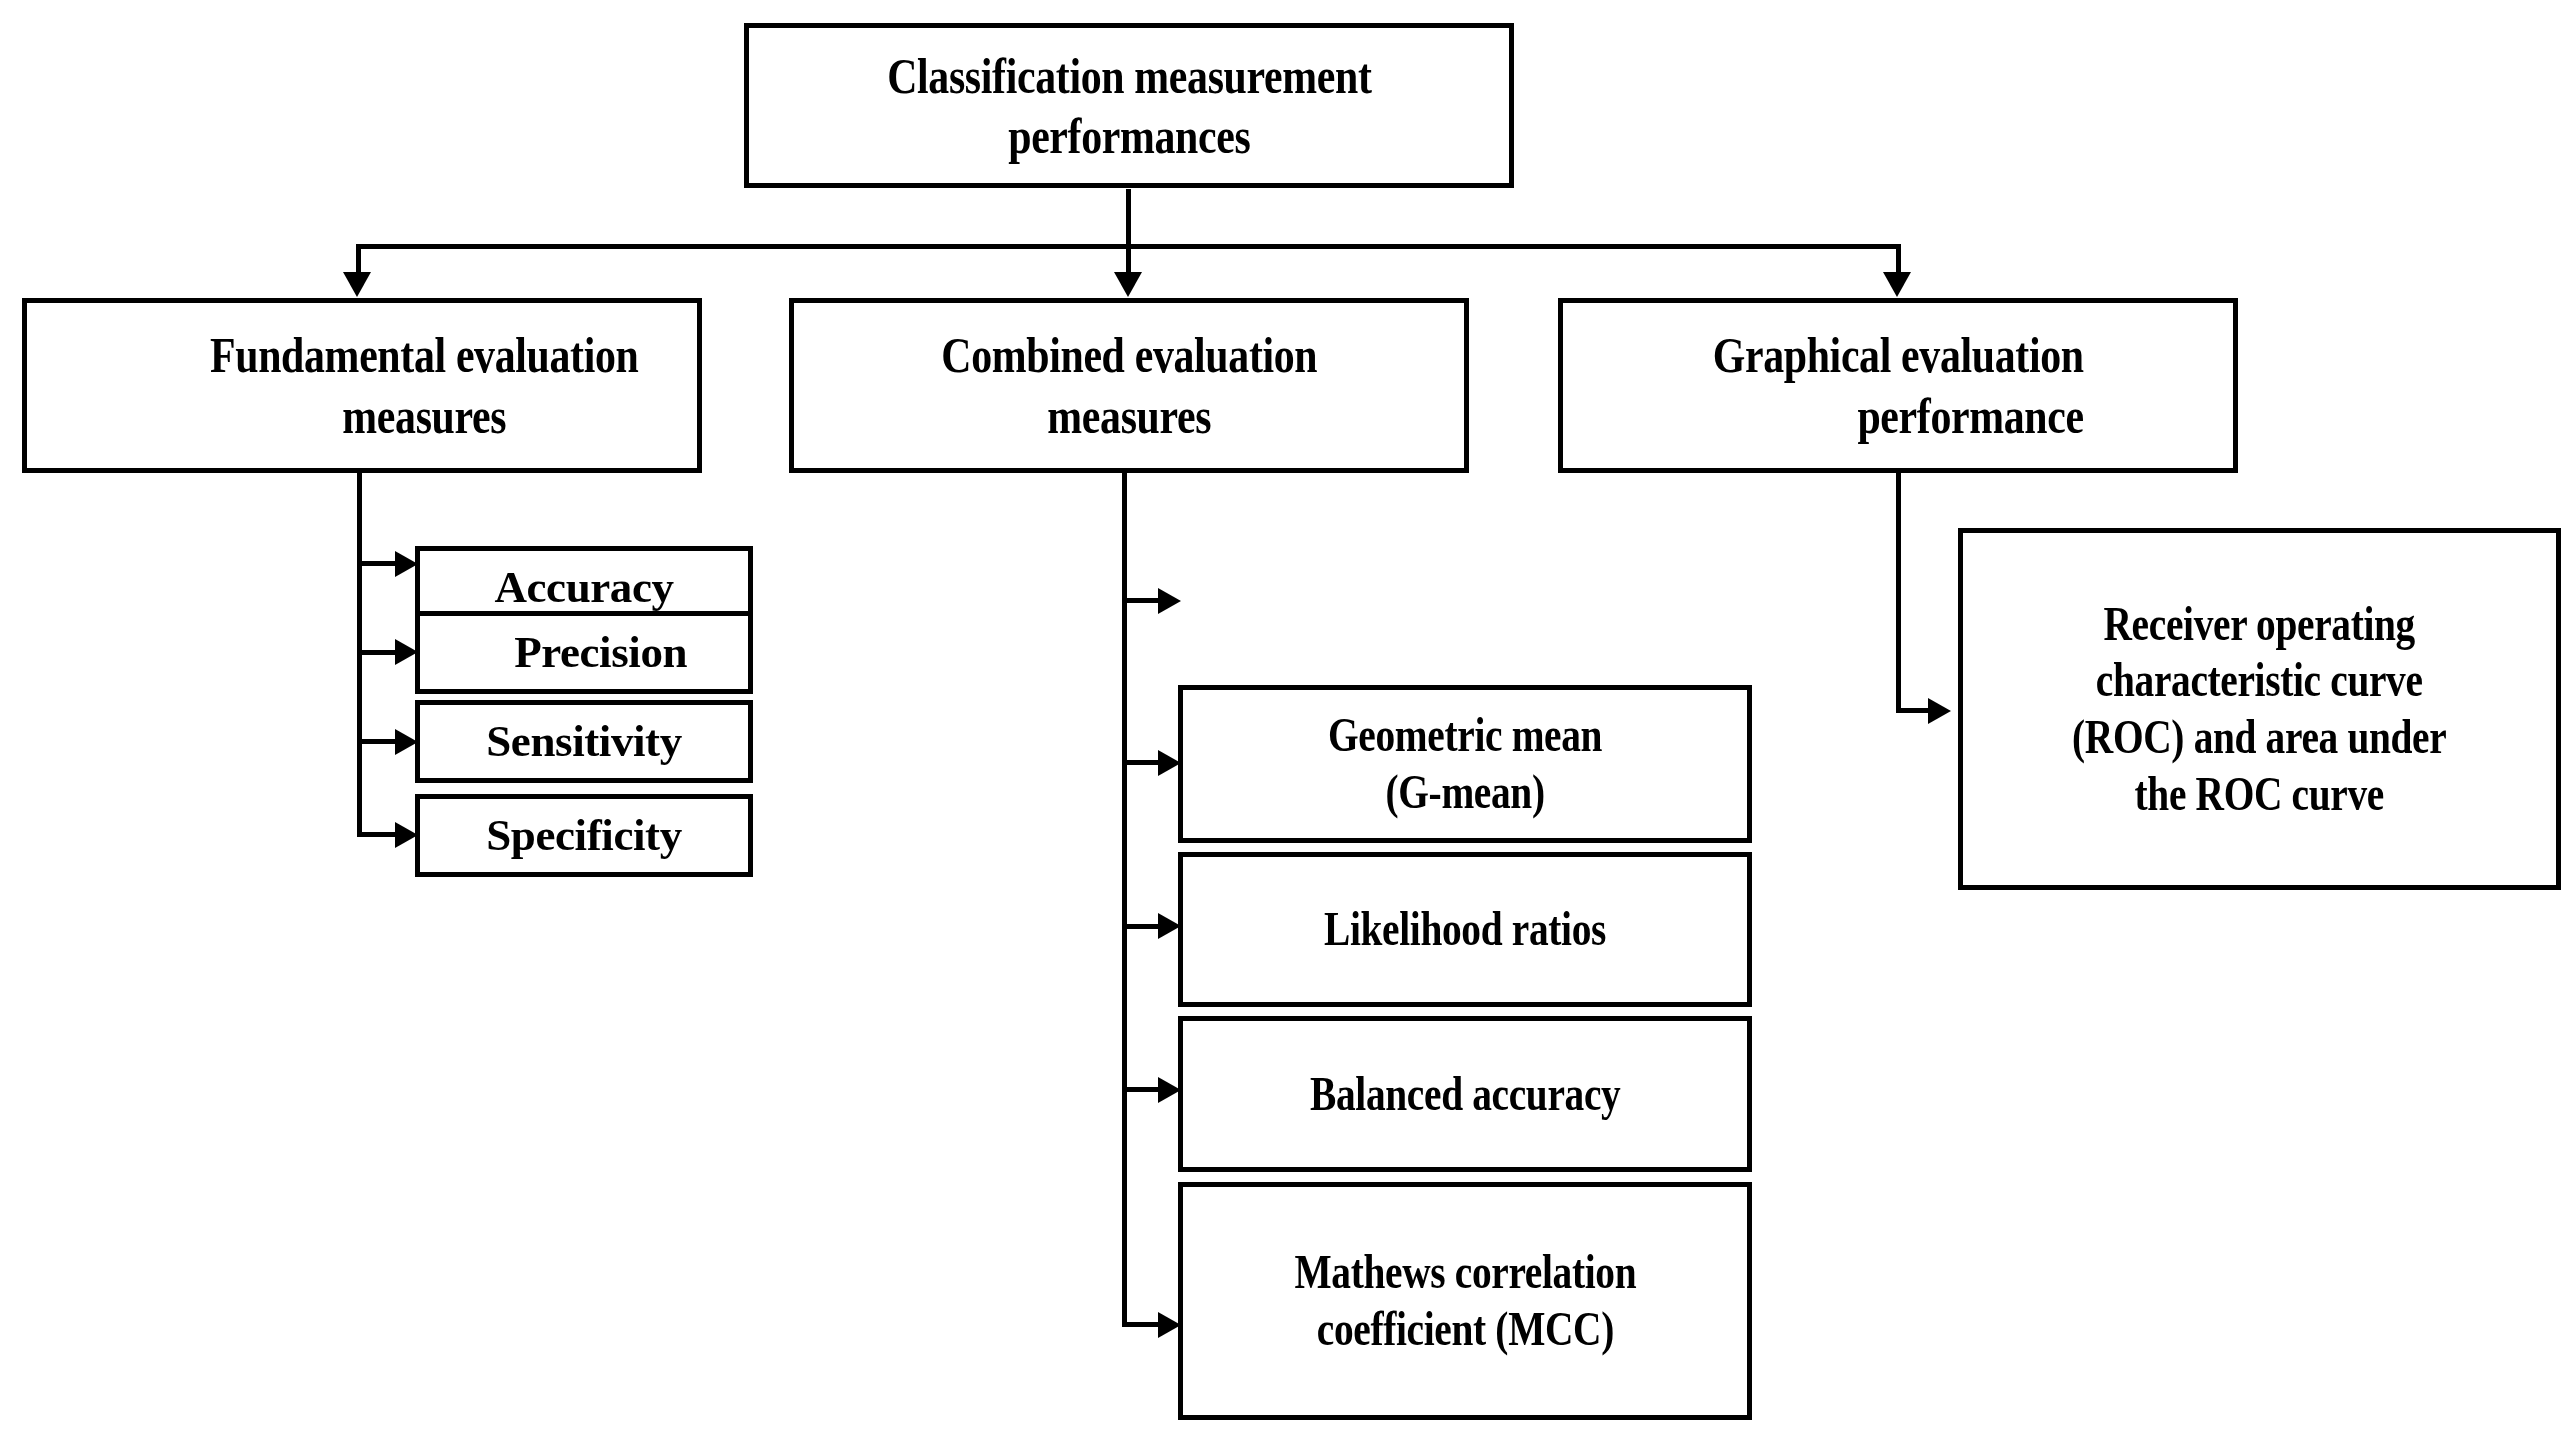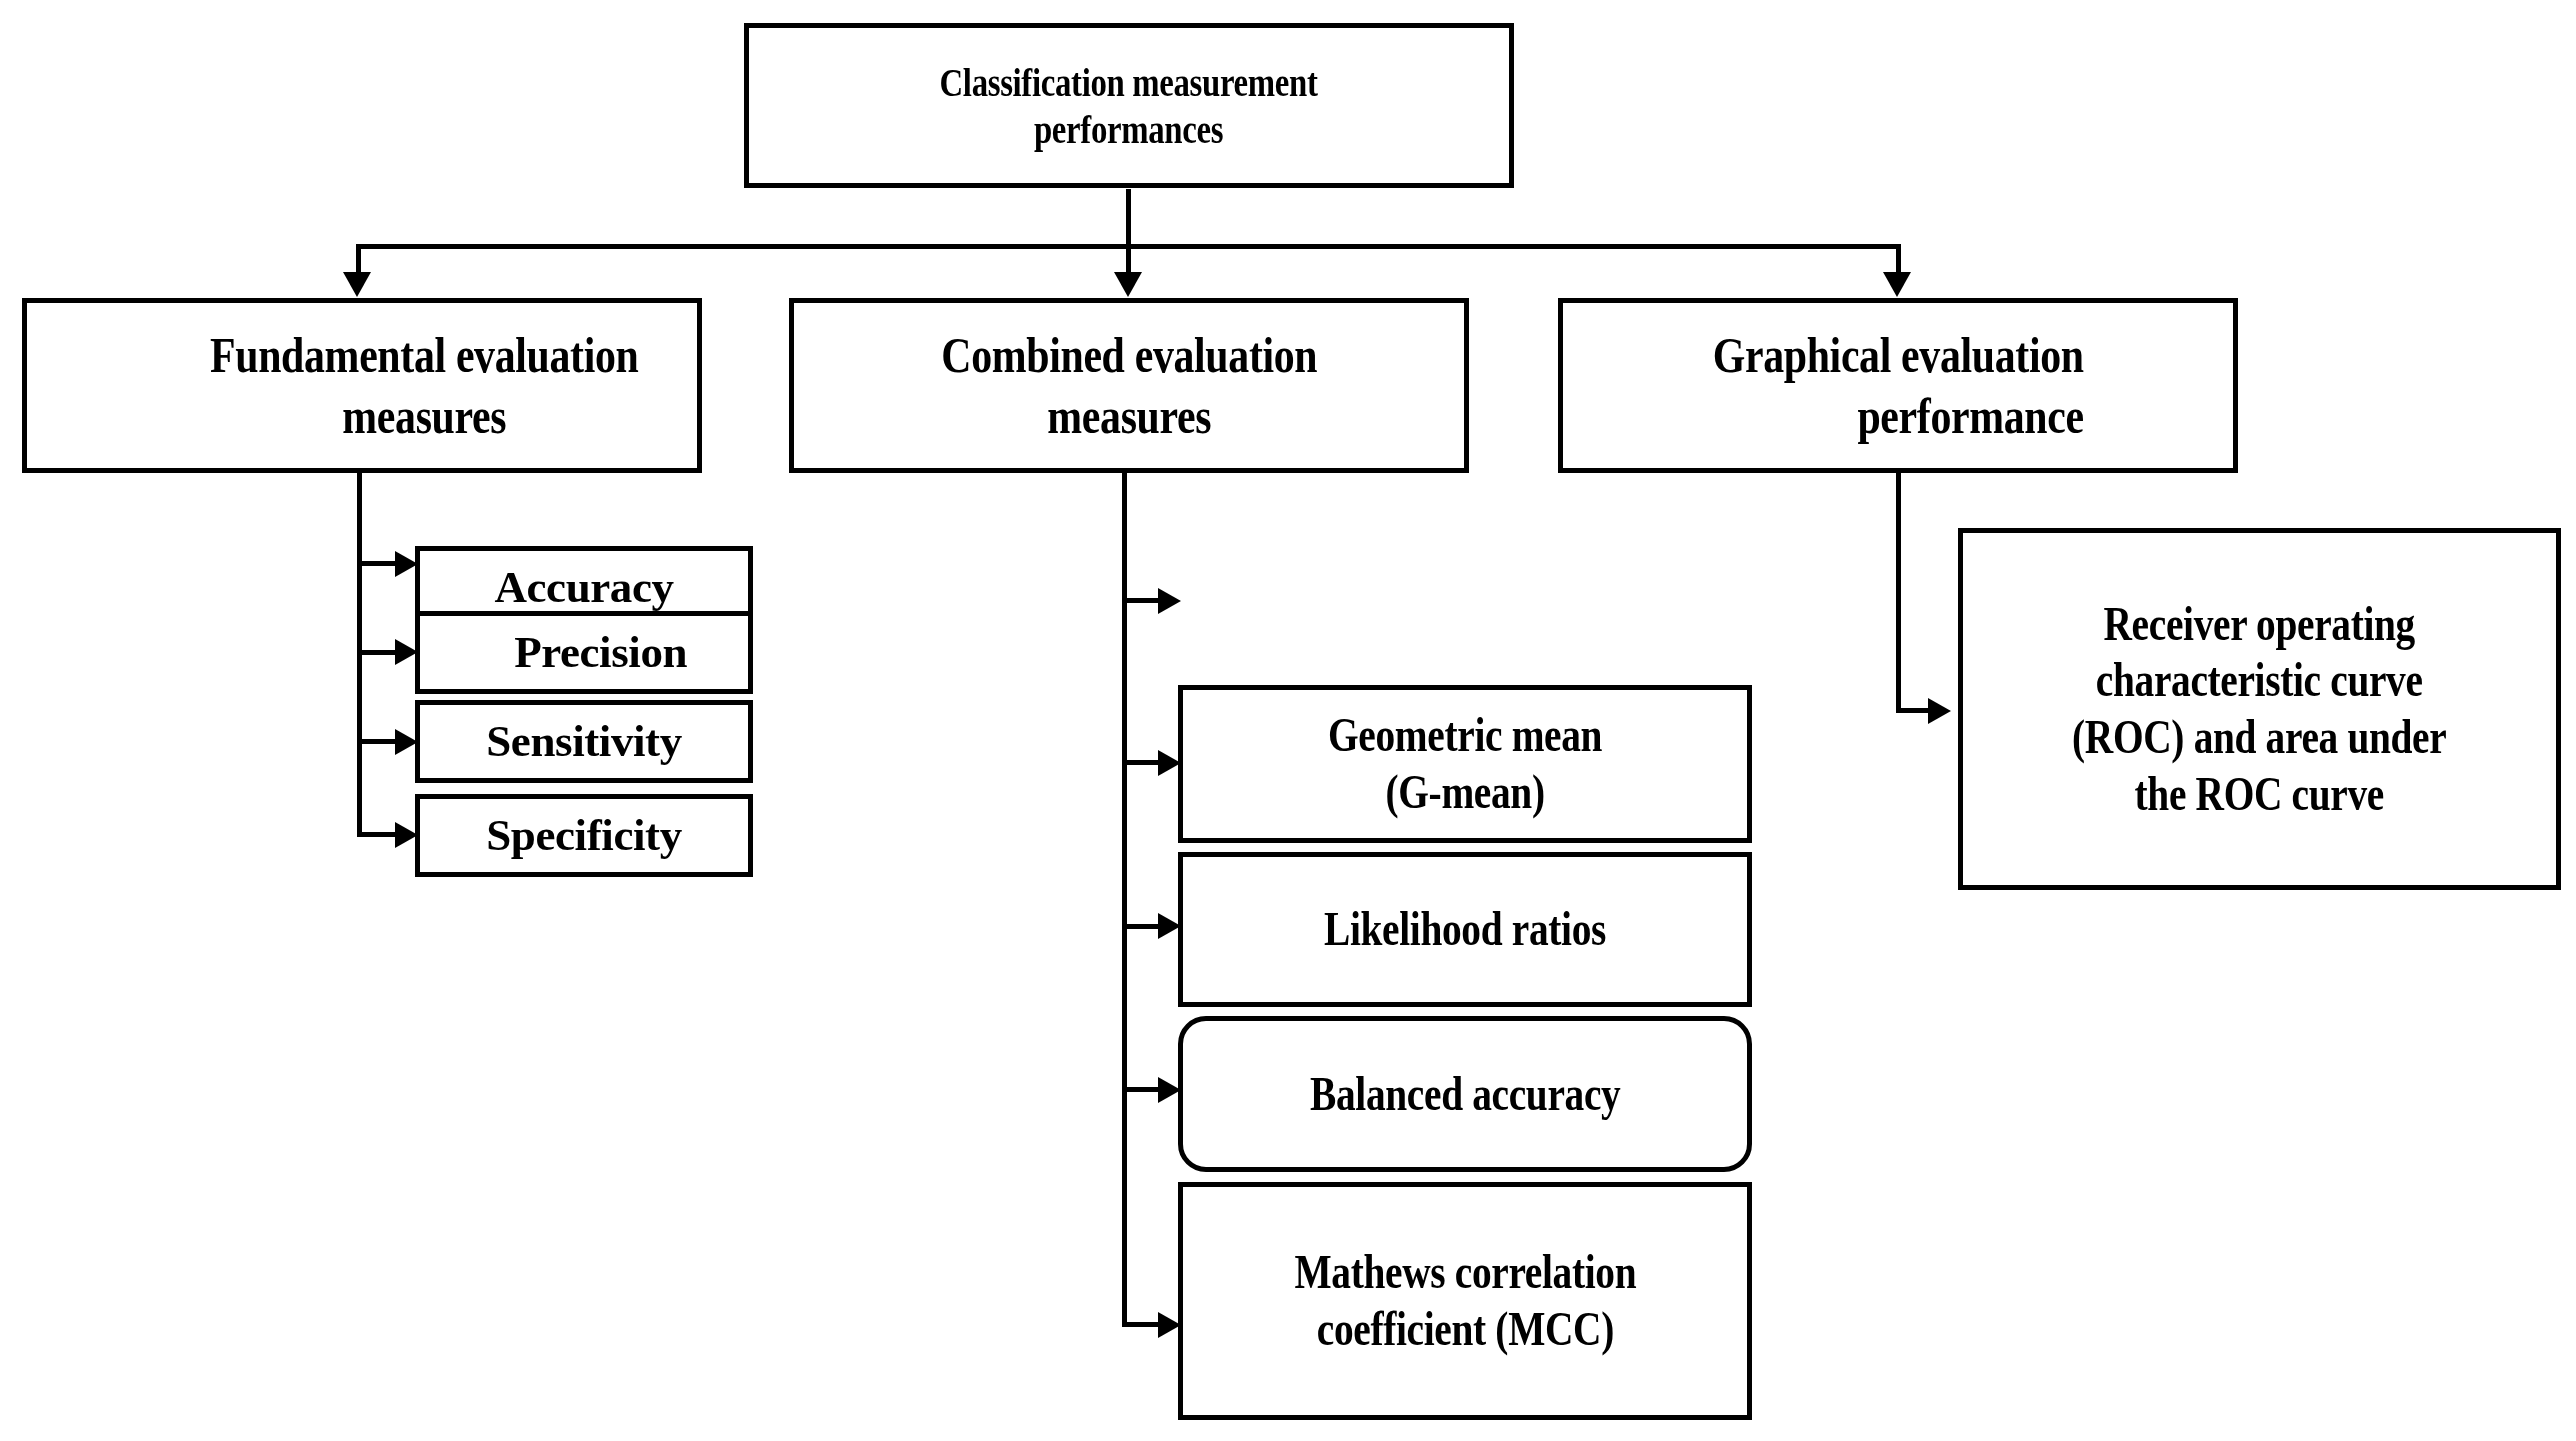--- a/index.html
+++ b/index.html
@@ -66,21 +66,21 @@
     border-top: 13px solid transparent;
     border-bottom: 13px solid transparent;
     border-left: 23.4px solid #000000;
   }
 </style>
 </head>
 <body>
 
 <div id="canvas">
 
-  <div class="node cond" style="left:744px; top:23.4px; width:770px; height:165px; font-size:40px;">
+  <div class="node cond" style="left:744px; top:23.4px; width:770px; height:165px; font-size:51px;">
     <span>Classification measurement
 performances</span>
   </div>
 
   <div class="edge vline" style="left:1126px; top:189px; width:5.1px; height:60px;"></div>
 
   <div class="edge hline" style="left:356px; top:244px; width:1545px; height:5.1px;"></div>
 
   <div class="edge vline" style="left:356px; top:244px; width:5.1px; height:32px;"></div>
   <div class="arrow-down" style="left:343px; top:272px;"></div>
@@ -150,21 +150,21 @@
   <div class="edge hline" style="left:1122px; top:1322px; width:41px; height:5.1px;"></div>
   <div class="arrow-right" style="left:1158px; top:1312px;"></div>
 
   <div class="node cond" style="left:1178px; top:685px; width:574px; height:158px; font-size:48px;">
     <span>Geometric mean
 (G-mean)</span>
   </div>
   <div class="node cond" style="left:1178px; top:852px; width:574px; height:155px; font-size:48px;">
     <span>Likelihood ratios</span>
   </div>
-  <div class="node cond" style="left:1178px; top:1016px; width:574px; height:156px; font-size:48px;border-radius:28px;">
+  <div class="node cond" style="left:1178px; top:1016px; width:574px; height:156px; font-size:48px;">
     <span>Balanced accuracy</span>
   </div>
   <div class="node cond" style="left:1178px; top:1182px; width:574px; height:238px; font-size:48px;">
     <span>Mathews correlation
 coefficient (MCC)</span>
   </div>
 
   <div class="edge vline" style="left:1896px; top:472px; width:5.1px; height:241px;"></div>
   <div class="edge hline" style="left:1896px; top:708px; width:38px; height:5.1px;"></div>
   <div class="arrow-right" style="left:1928px; top:698px;"></div>

